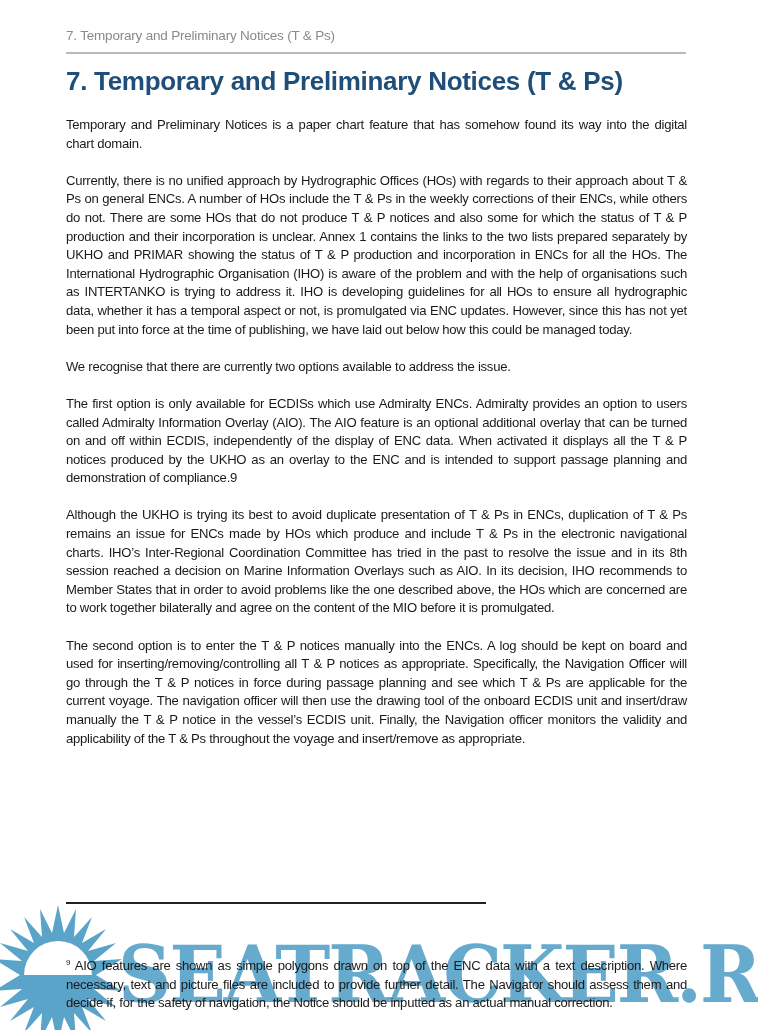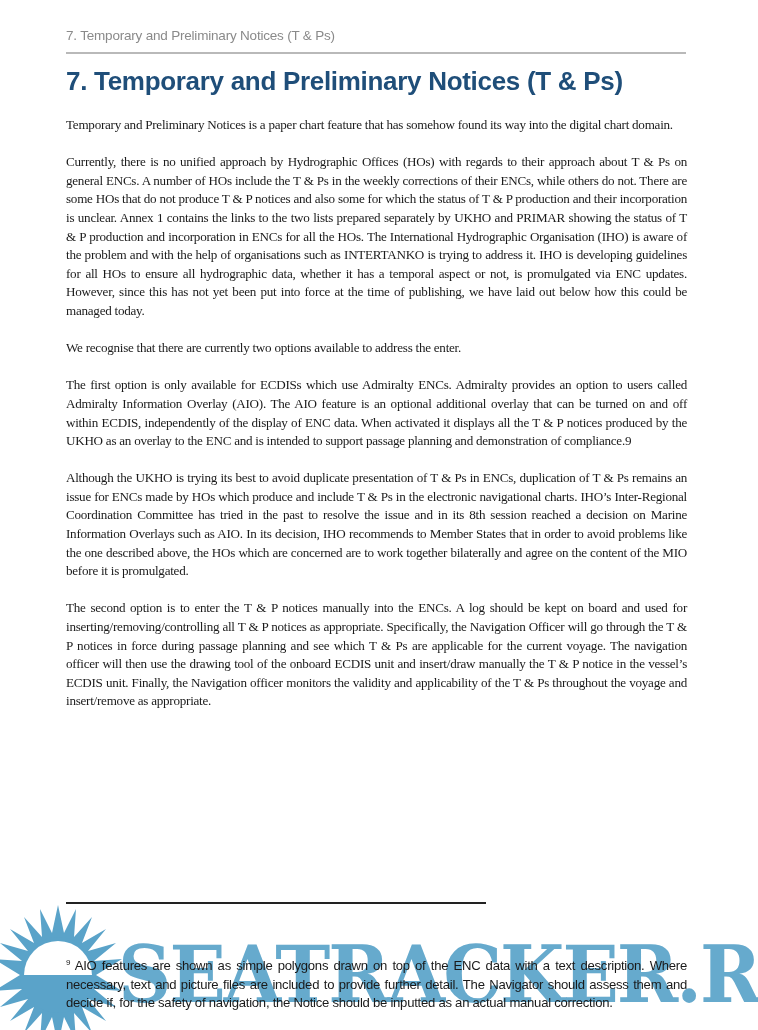--- a/index.html
+++ b/index.html
@@ -5,42 +5,42 @@
   html, body { margin: 0; padding: 0; background: #ffffff; }
   body { width: 758px; height: 1030px; position: relative; overflow: hidden;
          font-family: "Liberation Sans", sans-serif; color: #1a1a1a; }
   .running-header { position: absolute; left: 66px; top: 28px; font-size: 13.5px; color: #8a8a8a;
                     font-family: "Liberation Sans", sans-serif; letter-spacing: -0.2px; }
   .header-rule { position: absolute; left: 66px; top: 52px; width: 620px; height: 2px; background: #b9b9b9; }
   h1 { position: absolute; left: 66px; top: 66px; margin: 0; font-size: 26px; font-weight: bold;
        color: #1f4e79; letter-spacing: -0.3px; font-family: "Liberation Sans", sans-serif; }
   .body-text { position: absolute; left: 66px; top: 116px; width: 621px; font-size: 13.1px; line-height: 18.6px;
                text-align: justify; letter-spacing: -0.25px; }
-  .body-text p { margin: 0 0 18.6px 0; font-family: Liberation Serif, serif; }
+  .body-text p { margin: 0 0 18.6px 0; }
   .footnote-rule { position: absolute; left: 66px; top: 902px; width: 420px; height: 1.5px; background: #222; }
   .footnote { position: absolute; left: 66px; top: 916px; width: 621px; font-size: 13.1px; line-height: 18.6px;
               text-align: justify; letter-spacing: -0.25px; z-index: 2; margin-top: 41px; }
   .footnote sup { font-size: 8px; vertical-align: super; line-height: 0; }
   .watermark { position: absolute; left: 0; top: 905px; width: 758px; height: 125px; z-index: 1; pointer-events: none; }
   .wm-text { position: absolute; left: 118px; top: 930px; font-family: "DejaVu Serif", serif; font-weight: bold;
              font-size: 74px; color: #5aa3c9; letter-spacing: -2px; z-index: 1; transform: scaleY(1.05);
              transform-origin: left top; opacity: 0.92; }
 </style>
 </head>
 <body>
 
 <div class="running-header">7. Temporary and Preliminary Notices (T &amp; Ps)</div>
 <div class="header-rule"></div>
 
 <h1>7. Temporary and Preliminary Notices (T &amp; Ps)</h1>
 
 <div class="body-text">
   <p>Temporary and Preliminary Notices is a paper chart feature that has somehow found its way into the digital chart domain.</p>
   <p>Currently, there is no unified approach by Hydrographic Offices (HOs) with regards to their approach about T &amp; Ps on general ENCs. A number of HOs include the T &amp; Ps in the weekly corrections of their ENCs, while others do not. There are some HOs that do not produce T &amp; P notices and also some for which the status of T &amp; P production and their incorporation is unclear. Annex 1 contains the links to the two lists prepared separately by UKHO and PRIMAR showing the status of T &amp; P production and incorporation in ENCs for all the HOs. The International Hydrographic Organisation (IHO) is aware of the problem and with the help of organisations such as INTERTANKO is trying to address it. IHO is developing guidelines for all HOs to ensure all hydrographic data, whether it has a temporal aspect or not, is promulgated via ENC updates. However, since this has not yet been put into force at the time of publishing, we have laid out below how this could be managed today.</p>
-  <p>We recognise that there are currently two options available to address the enter.</p>
+  <p>We recognise that there are currently two options available to address the issue.</p>
   <p>The first option is only available for ECDISs which use Admiralty ENCs. Admiralty provides an option to users called Admiralty Information Overlay (AIO). The AIO feature is an optional additional overlay that can be turned on and off within ECDIS, independently of the display of ENC data. When activated it displays all the T &amp; P notices produced by the UKHO as an overlay to the ENC and is intended to support passage planning and demonstration of compliance.9</p>
   <p>Although the UKHO is trying its best to avoid duplicate presentation of T &amp; Ps in ENCs, duplication of T &amp; Ps remains an issue for ENCs made by HOs which produce and include T &amp; Ps in the electronic navigational charts. IHO’s Inter-Regional Coordination Committee has tried in the past to resolve the issue and in its 8th session reached a decision on Marine Information Overlays such as AIO. In its decision, IHO recommends to Member States that in order to avoid problems like the one described above, the HOs which are concerned are to work together bilaterally and agree on the content of the MIO before it is promulgated.</p>
   <p>The second option is to enter the T &amp; P notices manually into the ENCs. A log should be kept on board and used for inserting/removing/controlling all T &amp; P notices as appropriate. Specifically, the Navigation Officer will go through the T &amp; P notices in force during passage planning and see which T &amp; Ps are applicable for the current voyage. The navigation officer will then use the drawing tool of the onboard ECDIS unit and insert/draw manually the T &amp; P notice in the vessel’s ECDIS unit. Finally, the Navigation officer monitors the validity and applicability of the T &amp; Ps throughout the voyage and insert/remove as appropriate.</p>
 </div>
 
 <div class="footnote-rule"></div>
 
 <svg class="watermark" viewBox="0 0 758 125" xmlns="http://www.w3.org/2000/svg">
   <g transform="translate(58,70)">
     <polygon fill="#5aa3c9" points="0,-70 6,-42 18,-66 16,-38 34,-58 24,-32 48,-46 30,-24 58,-32 36,-14 64,-16 38,0 64,16 36,14 58,32 30,24 48,46 24,32 34,58 16,38 18,66 6,42 0,70 -6,42 -18,66 -16,38 -34,58 -24,32 -48,46 -30,24 -58,32 -36,14 -64,16 -38,0 -64,-16 -36,-14 -58,-32 -30,-24 -48,-46 -24,-32 -34,-58 -16,-38 -18,-66 -6,-42"></polygon>

